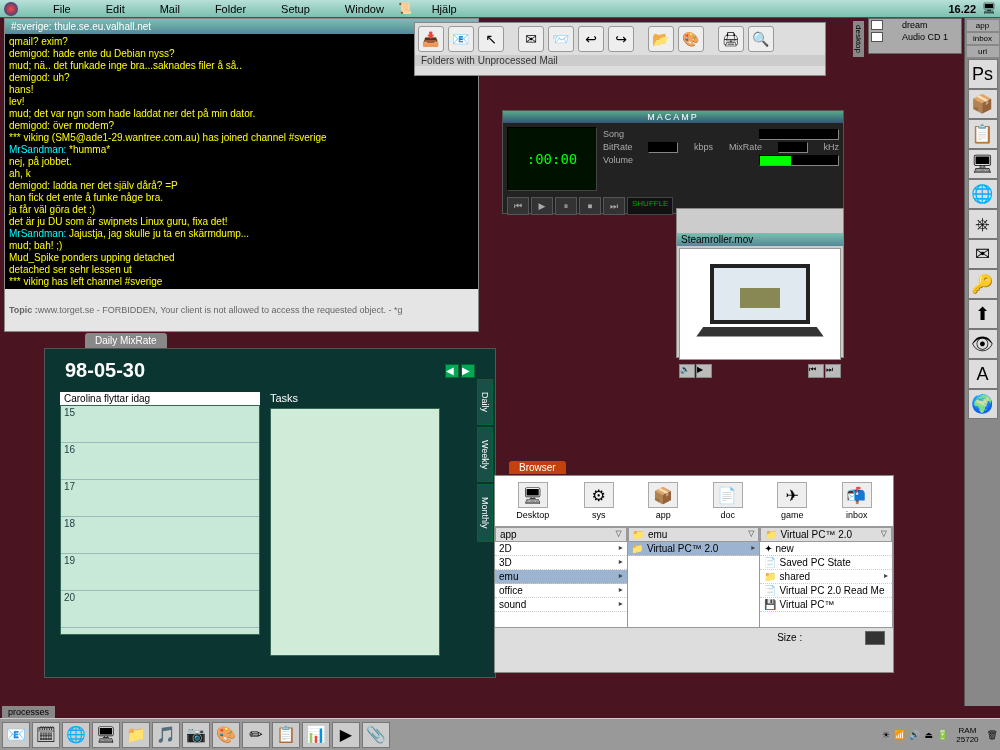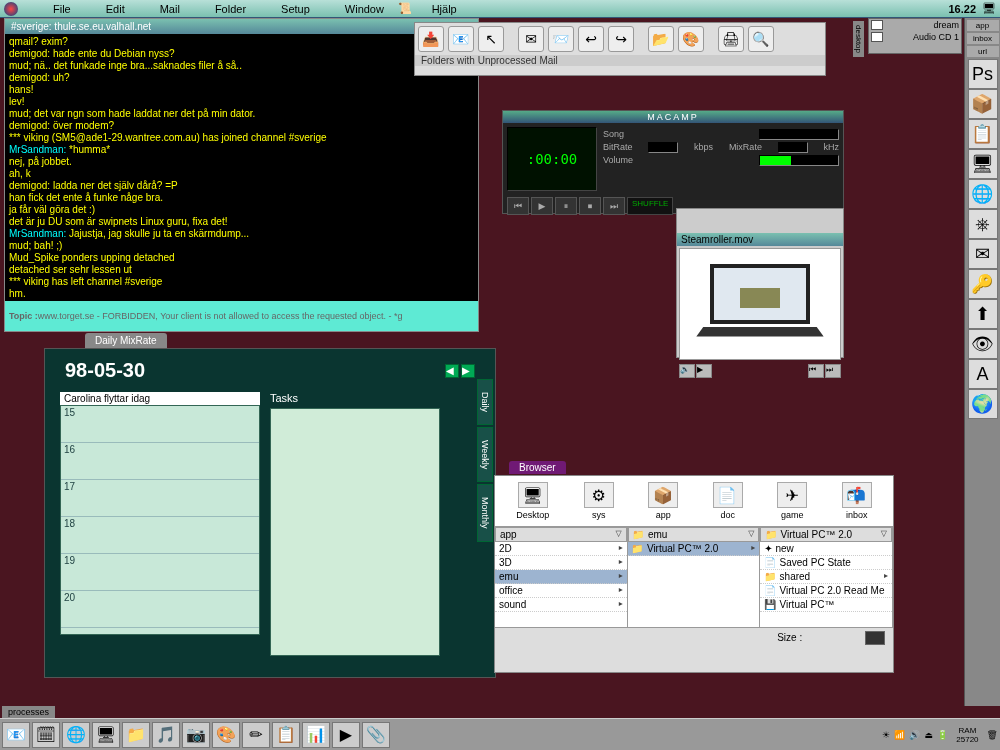--- a/index.html
+++ b/index.html
@@ -10,21 +10,21 @@
 .menubar .apple { width: 14px; height: 14px; background: radial-gradient(circle, #f44, #048); border-radius: 50%; margin-right: 8px; }
 .menubar .menu-item { padding: 0 8px; cursor: pointer; margin-left: 19px; }
 .menubar .right { margin-left: auto; display: flex; align-items: center; gap: 6px; }
 .menubar .clock { font-weight: bold; }
 
 
 .irc-window { position: absolute; top: 18px; left: 4px; width: 475px; height: 314px; background: #000; border: 1px solid #888; }
 .irc-title { background: linear-gradient(#7ac0b0, #589); color: #fff; font-size: 10px; padding: 2px 6px; }
 .irc-body { padding: 2px 4px; font-family: Monaco, monospace; font-size: 10px; line-height: 12px; overflow: hidden; height: 280px; }
 .irc-line { white-space: nowrap; }
-.irc-footer { position: absolute; bottom: 0; left: 0; right: 0; background: #5eead4; color: #666; font-size: 9px; padding: 10px 4px; display: flex; }
+.irc-footer { position: absolute; bottom: 0; left: 0; right: 0; background: #e5e5e5; color: #666; font-size: 9px; padding: 16px 4px; display: flex; }
 .nick-mud { color: #ff0; }
 .nick-demi { color: #f80; }
 .nick-sand { color: #0ff; }
 .nick-sys { color: #0f0; }
 .txt { color: #ff0; }
 .action { color: #0ff; }
 
 
 .mail-toolbar { position: absolute; top: 22px; left: 414px; width: 412px; height: 54px; background: #ddd; border: 1px solid #888; }
 .mail-icons { display: flex; gap: 4px; padding: 3px; }
@@ -65,40 +65,40 @@
 .cal-tasks-label { color: #fff; font-size: 11px; margin-bottom: 4px; }
 .cal-event { background: #fff; font-size: 10px; padding: 1px 4px; }
 .cal-grid { background: #c8e8d8; height: 230px; border: 1px solid #365; }
 .cal-hour { border-bottom: 1px solid #9bb; height: 37px; font-size: 10px; color: #244; padding: 1px 3px; }
 .cal-tasks { width: 170px; height: 248px; background: #d0ecd8; border: 1px solid #365; }
 .cal-side-tabs { position: absolute; right: 2px; top: 30px; display: flex; flex-direction: column; }
 .cal-side-tab { writing-mode: vertical-rl; background: #185048; color: #fff; font-size: 9px; padding: 12px 2px; margin-bottom: 2px; border: 1px solid #063; }
 
 
 .browser { position: absolute; top: 475px; left: 494px; width: 400px; height: 198px; background: #ddd; border: 1px solid #888; }
-.browser-tab { position: absolute; top: -15px; left: 14px; background: #701a75; color: #fff; font-size: 10px; padding: 1px 10px; border-radius: 3px 3px 0 0; }
+.browser-tab { position: absolute; top: -15px; left: 14px; background: #c2410c; color: #fff; font-size: 10px; padding: 1px 10px; border-radius: 3px 3px 0 0; }
 .browser-locs { display: flex; justify-content: space-around; padding: 6px 4px; background: #fff; border-bottom: 1px solid #999; }
 .browser-loc { text-align: center; font-size: 9px; }
 .browser-loc-icon { width: 30px; height: 26px; background: #eee; border: 1px solid #aaa; margin: 0 auto 2px; display: flex; align-items: center; justify-content: center; font-size: 16px; }
 .browser-cols { display: flex; height: 100px; }
 .browser-col { flex: 1; border-right: 1px solid #999; background: #fff; font-size: 10px; }
 .browser-col-head { background: #ddd; border: 1px solid #999; padding: 1px 4px; display: flex; justify-content: space-between; }
 .browser-col-item { padding: 1px 4px; display: flex; justify-content: space-between; border-bottom: 1px dotted #ccc; }
 .browser-col-item.sel { background: #9db4d0; }
 .browser-footer { background: #ddd; padding: 3px 8px; font-size: 10px; text-align: right; border-top: 1px solid #999; }
 
 
 .right-dock { position: absolute; top: 18px; right: 0; width: 36px; bottom: 44px; background: #888; border-left: 1px solid #555; display: flex; flex-direction: column; align-items: center; padding-top: 2px; gap: 2px; }
 .dock-tab { font-size: 8px; background: #aaa; width: 32px; text-align: center; padding: 1px; }
 .dock-icon { width: 30px; height: 30px; background: #ddd; border: 1px solid #777; display: flex; align-items: center; justify-content: center; font-size: 18px; }
 
 
 .drives { position: absolute; top: 18px; right: 38px; width: 94px; height: 36px; background: #aaa; border: 1px solid #666; }
 .drives-tab { position: absolute; left: -16px; top: 2px; writing-mode: vertical-rl; font-size: 8px; background: #888; padding: 4px 1px; }
-.drive-item { font-size: 9px; padding: 1px 2px; display: flex; align-items: center; gap: 3px; justify-content: space-between; }
+.drive-item { font-size: 9px; padding: 1px 2px; display: flex; align-items: center; gap: 19px; }
 .drive-icon { width: 12px; height: 10px; background: #fff; border: 1px solid #555; }
 
 
 .taskbar { position: absolute; bottom: 0; left: 0; right: 0; height: 32px; background: #999; border-top: 1px solid #ccc; display: flex; align-items: center; padding: 2px; gap: 2px; }
 .task-tab { position: absolute; bottom: 32px; left: 2px; font-size: 9px; background: #888; padding: 1px 6px; }
 .task-icon { width: 28px; height: 26px; background: #ccc; border: 1px solid #777; display: flex; align-items: center; justify-content: center; font-size: 16px; }
 .task-right { margin-left: auto; display: flex; align-items: center; gap: 4px; font-size: 9px; }
 .ram { text-align: center; font-size: 8px; line-height: 9px; padding: 0 4px; }
 
 .arrow { font-size: 8px; color: #444; }

